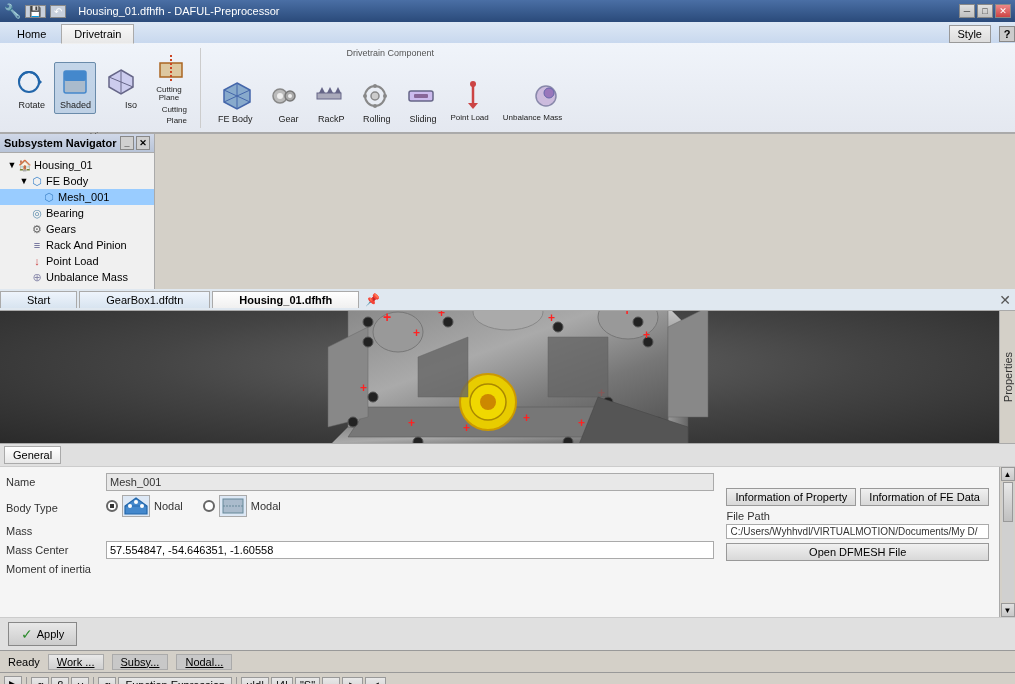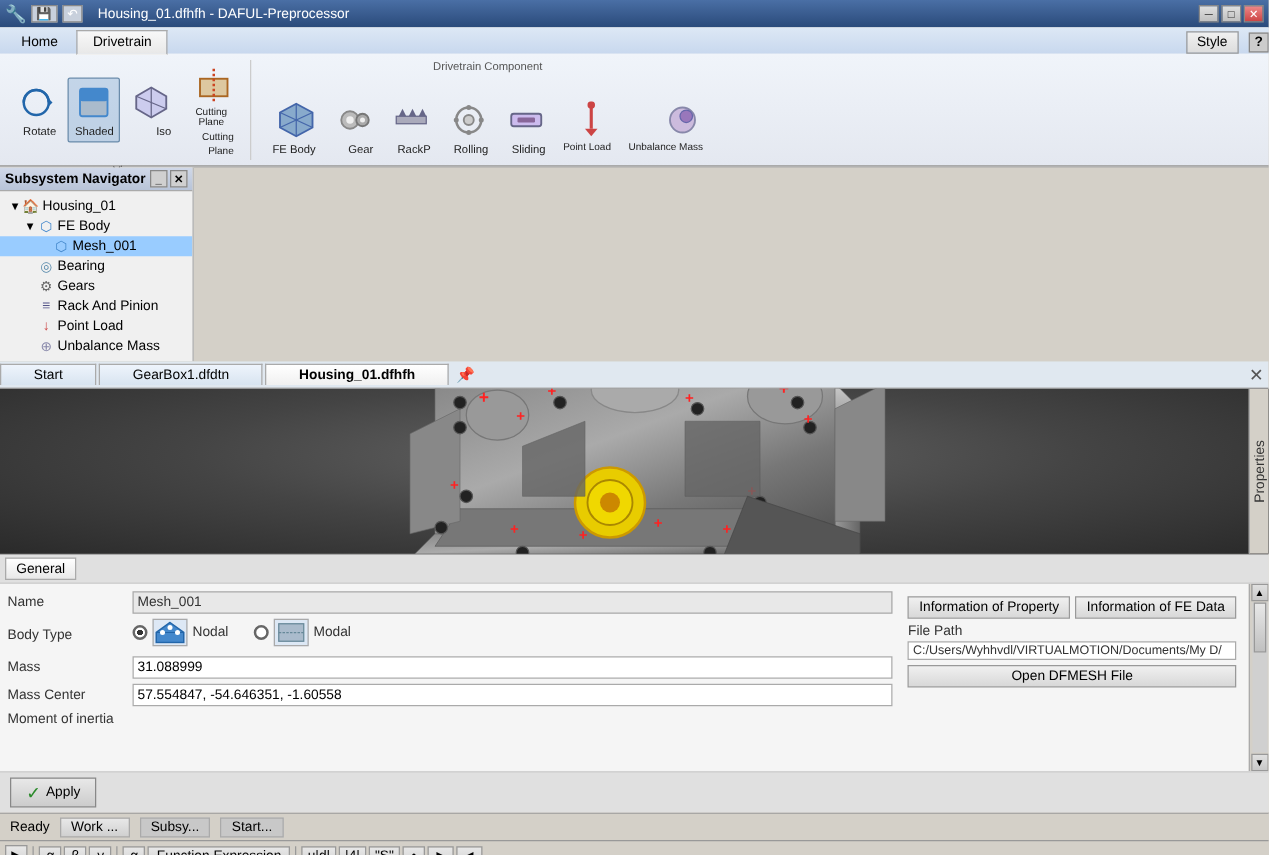--- a/index.html
+++ b/index.html
@@ -88,31 +88,31 @@
     .file-path-value { font-size: 10px; color: #333; background: white; border: 1px solid #aaa; padding: 1px 3px; margin-bottom: 4px; white-space: nowrap; overflow: hidden; }
     .open-file-btn { width: 100%; padding: 2px; border: 1px solid #999; background: linear-gradient(to bottom, #f0f0f0, #d8d8d8); cursor: pointer; font-size: 11px; text-align: center; margin-bottom: 4px; }
 
     
     #apply-row { background: #e0e0e0; border-top: 1px solid #ccc; padding: 4px 8px; display: flex; align-items: center; gap: 6px; }
     .apply-btn { display: flex; align-items: center; gap: 4px; padding: 3px 12px; border: 1px solid #888; background: linear-gradient(to bottom, #e8e8e8, #ccc); cursor: pointer; font-size: 11px; }
     .apply-icon { color: #2a8a2a; font-size: 14px; }
 
     
     #statusbar { height: 22px; background: #d4d0c8; border-top: 1px solid #999; display: flex; align-items: center; padding: 0 8px; gap: 8px; }
-    .status-tab { padding: 1px 8px; border: 1px solid #aaa; background: #c8c8c8; cursor: pointer; font-size: 11px; }
+    .status-tab { padding: 1px 8px; border: 1px solid #aaa; background: #c8c8c8; cursor: pointer; font-size: 11px; text-decoration: underline; }
     .status-tab.active { background: linear-gradient(to bottom, #e8e8e8, #d0d0d0); }
     #bottom-toolbar { height: 24px; background: #d4d0c8; border-top: 1px solid #999; display: flex; align-items: center; padding: 0 4px; gap: 2px; }
     .bottom-tool-btn { padding: 1px 4px; border: 1px solid #999; background: linear-gradient(to bottom, #e8e8e8, #d0d0d0); cursor: pointer; font-size: 11px; min-width: 18px; text-align: center; }
     .bottom-tool-sep { width: 1px; height: 16px; background: #999; margin: 0 2px; }
 
     .properties-tab-vertical { writing-mode: vertical-lr; transform: rotate(180deg); font-size: 11px; color: #333; padding: 4px; cursor: pointer; }
 
     .two-col { display: flex; gap: 8px; }
     .col-form { flex: 1; }
-    .col-buttons { min-width: 230px; }
+    .col-buttons { min-width: 230px; margin-top: 11px; }
   </style>
 </head>
 <body>
 
 <div id="titlebar">
   <div id="titlebar-left">
     <span style="font-size:14px;">🔧</span>
     <span style="font-size:10px; background:#c8d0dc; border:1px solid #888; padding:0 3px; cursor:pointer;">💾</span>
     <span style="font-size:10px; background:#c8d0dc; border:1px solid #888; padding:0 3px; cursor:pointer;">↶</span>
     <span style="margin-left:8px;">Housing_01.dfhfh - DAFUL-Preprocessor</span>
@@ -470,21 +470,20 @@
                         <line x1="2" y1="9" x2="22" y2="9" stroke="#668899" stroke-width="1" stroke-dasharray="2,1"></line>
                       </svg>
                     </div>
                     <span class="form-label" style="width:auto;">Modal</span>
                   </div>
                 </div>
               </div>
 
               <div class="form-row" style="margin-top:4px;">
                 <span class="form-label">Mass</span>
-                <input type="text" class="form-input" value="31.088999" style="">
               </div>
 
               <div class="form-row">
                 <span class="form-label">Mass Center</span>
                 <input type="text" class="form-input" value="57.554847, -54.646351, -1.60558" style="">
               </div>
 
               <div class="form-row">
                 <span class="form-label">Moment of inertia</span>
               </div>
@@ -519,21 +518,21 @@
         </button>
       </div>
     </div>
   </div>
 </div>
 
 <div id="statusbar">
   <span>Ready</span>
   <span class="status-tab active">Work ...</span>
   <span class="status-tab">Subsy...</span>
-  <span class="status-tab">Start...</span>
+  <span class="status-tab">Nodal...</span>
 </div>
 
 <div id="bottom-toolbar">
   <button class="bottom-tool-btn">▶</button>
   <div class="bottom-tool-sep"></div>
   <button class="bottom-tool-btn">α</button>
   <button class="bottom-tool-btn">β</button>
   <button class="bottom-tool-btn">γ</button>
   <div class="bottom-tool-sep"></div>
   <button class="bottom-tool-btn">α</button>

